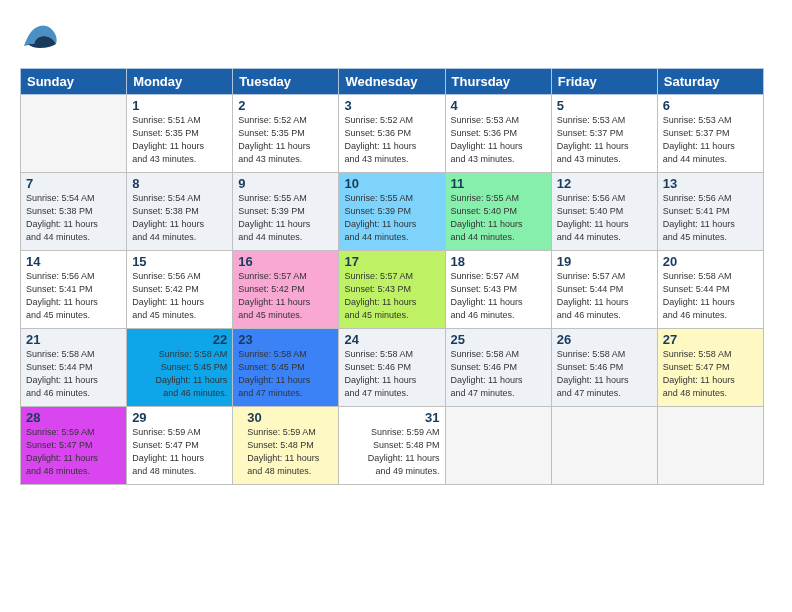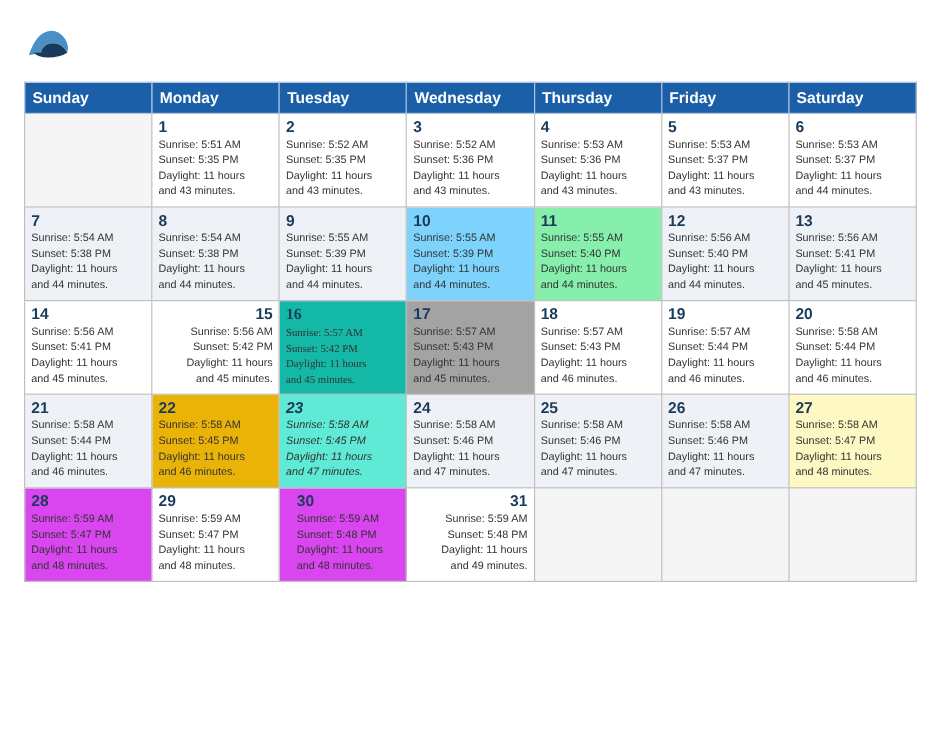--- a/index.html
+++ b/index.html
@@ -166,55 +166,55 @@
           <td style="background: #86efac;"><span class="day-num">11</span>
 <span class="day-info">Sunrise: 5:55 AM<br>Sunset: 5:40 PM<br>Daylight: 11 hours<br>and 44 minutes.</span></td>
           <td style="background: rgb(238, 242, 247);"><span class="day-num">12</span>
 <span class="day-info">Sunrise: 5:56 AM<br>Sunset: 5:40 PM<br>Daylight: 11 hours<br>and 44 minutes.</span></td>
           <td style="background: rgb(238, 242, 247);"><span class="day-num">13</span>
 <span class="day-info">Sunrise: 5:56 AM<br>Sunset: 5:41 PM<br>Daylight: 11 hours<br>and 45 minutes.</span></td>
         </tr>
         <tr>
           <td style="background: rgb(255, 255, 255);"><span class="day-num">14</span>
 <span class="day-info">Sunrise: 5:56 AM<br>Sunset: 5:41 PM<br>Daylight: 11 hours<br>and 45 minutes.</span></td>
-          <td style="background: rgb(255, 255, 255); text-align: right;"><span class="day-num">15</span>
+          <td style="background: rgb(255, 255, 255);"><span class="day-num">15</span>
 <span class="day-info">Sunrise: 5:56 AM<br>Sunset: 5:42 PM<br>Daylight: 11 hours<br>and 45 minutes.</span></td>
-          <td style="background: #14b8a6; font-family: Liberation Serif, serif;"><span class="day-num">16</span>
+          <td style="background: #f9a8d4;"><span class="day-num">16</span>
 <span class="day-info">Sunrise: 5:57 AM<br>Sunset: 5:42 PM<br>Daylight: 11 hours<br>and 45 minutes.</span></td>
-          <td style="background: #a3a3a3;"><span class="day-num">17</span>
+          <td style="background: #bef264;"><span class="day-num">17</span>
 <span class="day-info">Sunrise: 5:57 AM<br>Sunset: 5:43 PM<br>Daylight: 11 hours<br>and 45 minutes.</span></td>
           <td style="background: rgb(255, 255, 255);"><span class="day-num">18</span>
 <span class="day-info">Sunrise: 5:57 AM<br>Sunset: 5:43 PM<br>Daylight: 11 hours<br>and 46 minutes.</span></td>
           <td style="background: rgb(255, 255, 255);"><span class="day-num">19</span>
 <span class="day-info">Sunrise: 5:57 AM<br>Sunset: 5:44 PM<br>Daylight: 11 hours<br>and 46 minutes.</span></td>
           <td style="background: rgb(255, 255, 255);"><span class="day-num">20</span>
 <span class="day-info">Sunrise: 5:58 AM<br>Sunset: 5:44 PM<br>Daylight: 11 hours<br>and 46 minutes.</span></td>
         </tr>
         <tr>
           <td style="background: rgb(238, 242, 247); margin-left: 25px;"><span class="day-num">21</span>
 <span class="day-info">Sunrise: 5:58 AM<br>Sunset: 5:44 PM<br>Daylight: 11 hours<br>and 46 minutes.</span></td>
-          <td style="background: #eab308;"><span class="day-num">22</span>
+          <td style="background: #0ea5e9; text-align: right;"><span class="day-num">22</span>
 <span class="day-info">Sunrise: 5:58 AM<br>Sunset: 5:45 PM<br>Daylight: 11 hours<br>and 46 minutes.</span></td>
-          <td style="background: #5eead4; font-style: italic;"><span class="day-num">23</span>
+          <td style="background: #3b82f6;"><span class="day-num">23</span>
 <span class="day-info">Sunrise: 5:58 AM<br>Sunset: 5:45 PM<br>Daylight: 11 hours<br>and 47 minutes.</span></td>
           <td style="background: rgb(238, 242, 247);"><span class="day-num">24</span>
 <span class="day-info">Sunrise: 5:58 AM<br>Sunset: 5:46 PM<br>Daylight: 11 hours<br>and 47 minutes.</span></td>
           <td style="background: rgb(238, 242, 247);"><span class="day-num">25</span>
 <span class="day-info">Sunrise: 5:58 AM<br>Sunset: 5:46 PM<br>Daylight: 11 hours<br>and 47 minutes.</span></td>
           <td style="background: rgb(238, 242, 247);"><span class="day-num">26</span>
 <span class="day-info">Sunrise: 5:58 AM<br>Sunset: 5:46 PM<br>Daylight: 11 hours<br>and 47 minutes.</span></td>
           <td style="background: #fef9c3;"><span class="day-num">27</span>
 <span class="day-info">Sunrise: 5:58 AM<br>Sunset: 5:47 PM<br>Daylight: 11 hours<br>and 48 minutes.</span></td>
         </tr>
         <tr>
           <td style="background: #d946ef;"><span class="day-num">28</span>
 <span class="day-info">Sunrise: 5:59 AM<br>Sunset: 5:47 PM<br>Daylight: 11 hours<br>and 48 minutes.</span></td>
           <td style="background: rgb(255, 255, 255);"><span class="day-num">29</span>
 <span class="day-info">Sunrise: 5:59 AM<br>Sunset: 5:47 PM<br>Daylight: 11 hours<br>and 48 minutes.</span></td>
-          <td style="background: #d946ef; padding-left: 14px;"><span class="day-num">30</span>
+          <td style="background: #fef9c3; padding-left: 14px;"><span class="day-num">30</span>
 <span class="day-info">Sunrise: 5:59 AM<br>Sunset: 5:48 PM<br>Daylight: 11 hours<br>and 48 minutes.</span></td>
           <td style="background: rgb(255, 255, 255); text-align: right;"><span class="day-num">31</span>
 <span class="day-info">Sunrise: 5:59 AM<br>Sunset: 5:48 PM<br>Daylight: 11 hours<br>and 49 minutes.</span></td>
           <td class="empty"></td>
           <td class="empty"></td>
           <td class="empty"></td>
         </tr>
       </tbody>
   </table>
 </div>

